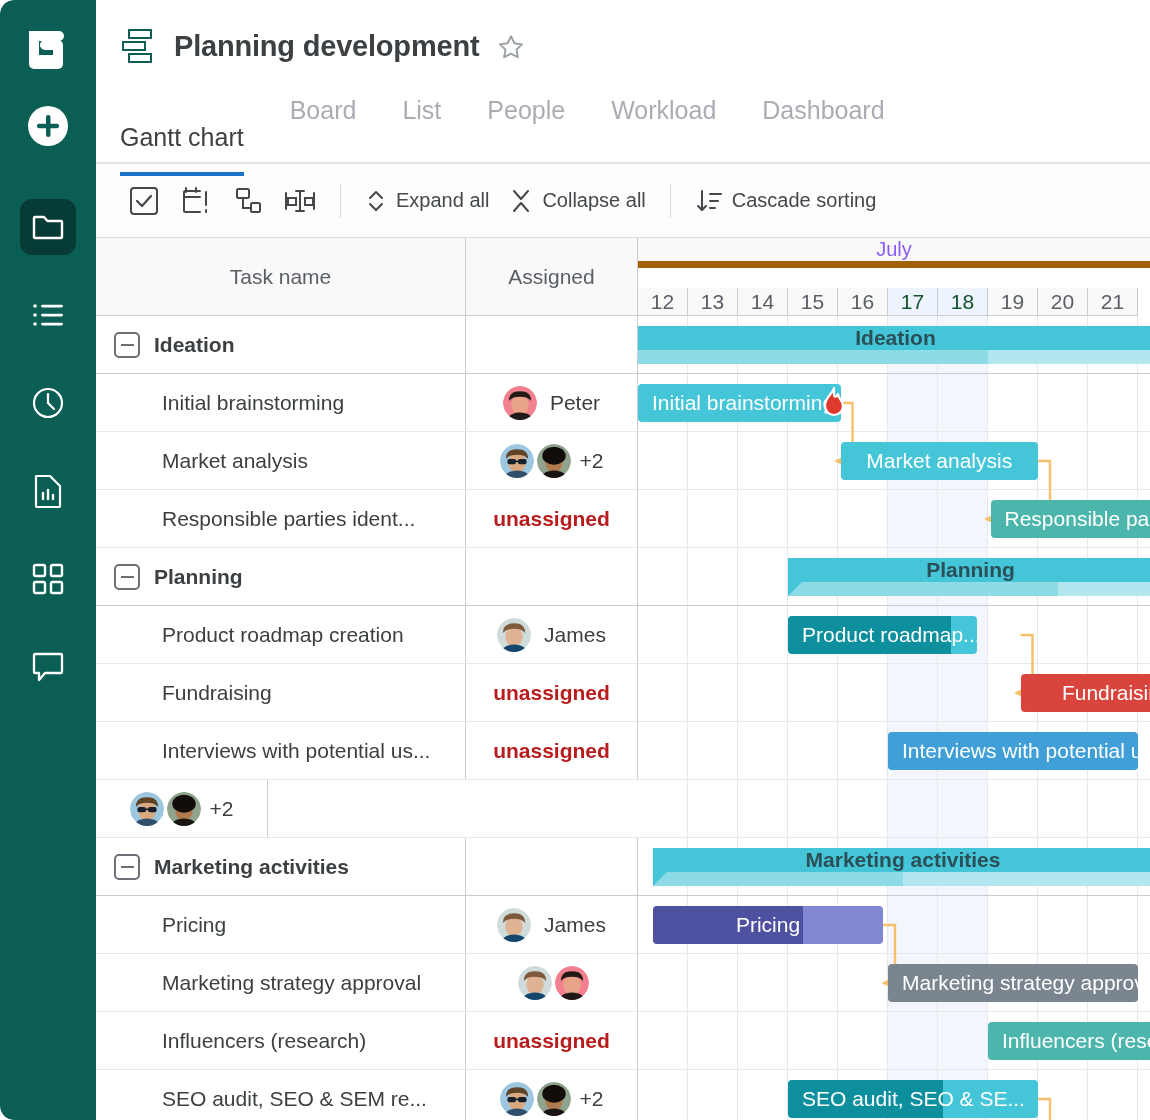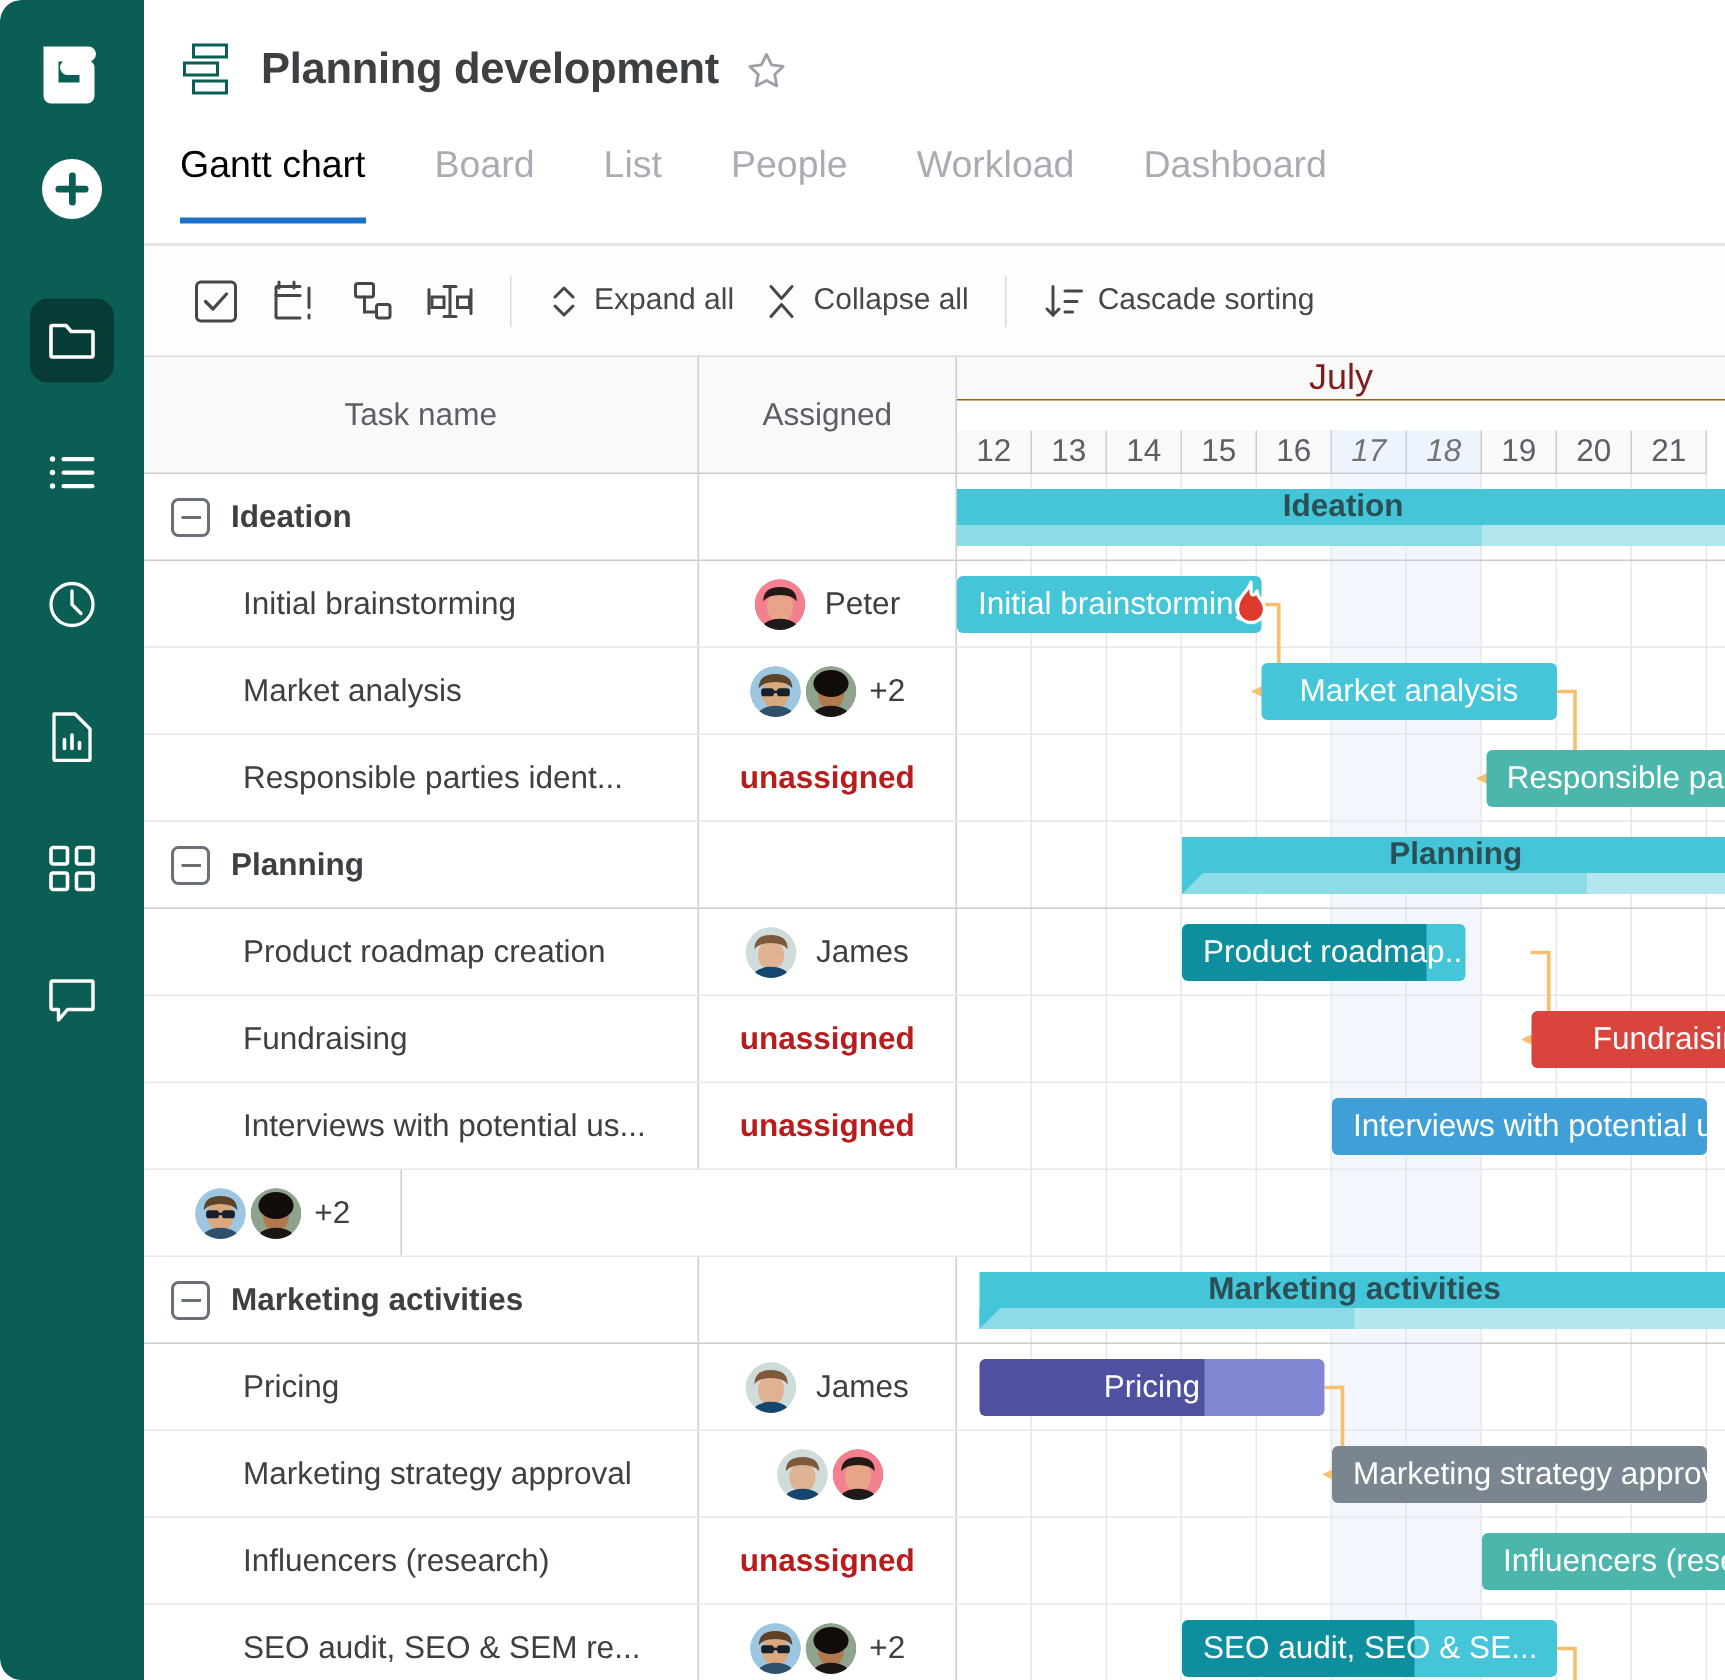--- a/index.html
+++ b/index.html
@@ -64,21 +64,21 @@
     position: relative;
   }
   .tab {
     font-size: 25px;
     color: #a9adb3;
     padding: 4px 23px 22px 23px;
     position: relative;
     white-space: nowrap;
   }
   .tab:first-child { padding-left: 0; }
-  .tab.active { color: #000000; font-weight: normal; }
+  .tab.active { color: #404040; font-weight: normal; margin-top: 27px; }
   .tab.active::after {
     content: ""; position: absolute;
     left: 0; right: 23px; bottom: -2px;
     height: 4px; background: #1a73c8;
   }
 
   
   .toolbar {
     height: 74px;
     display: flex; align-items: center;
@@ -116,34 +116,34 @@
     display: flex; align-items: center; justify-content: center;
     font-size: 21px; color: #5a5f66;
   }
   .th-task { width: 370px; }
   .th-assigned { width: 172px; }
 
   .timeline-head { flex: 1; display: flex; flex-direction: column; }
   .month-row {
     height: 38px;
     background: #f9f9fa;
-    border-bottom: 1px solid #a16207;
+    border-bottom: 7px solid #a16207;
     display: flex; align-items: center; justify-content: center;
-    font-size: 24px; color: #7f1d1d;
+    font-size: 20px; color: #8b5cf6;
   }
   .days-row { height: 40px; display: flex; margin-top: 20px; }
   .day-cell {
     width: 50px; flex: none;
     background: #f9f9fa;
     border-right: 1px solid #c9cdd2;
     border-bottom: 1px solid #c9cdd2;
     display: flex; align-items: center; justify-content: center;
     font-size: 21px; color: #5a5f66;
   }
-  .day-cell.weekend { background: #eef4fd; color: #737373; font-style: italic; }
+  .day-cell.weekend { background: #eef4fd; color: #14532d; }
 
   
   .gbody { display: flex; height: 804px; }
   .tablecol { width: 542px; flex: none; }
   .trow {
     height: 58px;
     display: flex; align-items: center;
     border-bottom: 1px solid #e6e8ea;
   }
   .trow.group { border-bottom: 1px solid #c9cdd2; }

